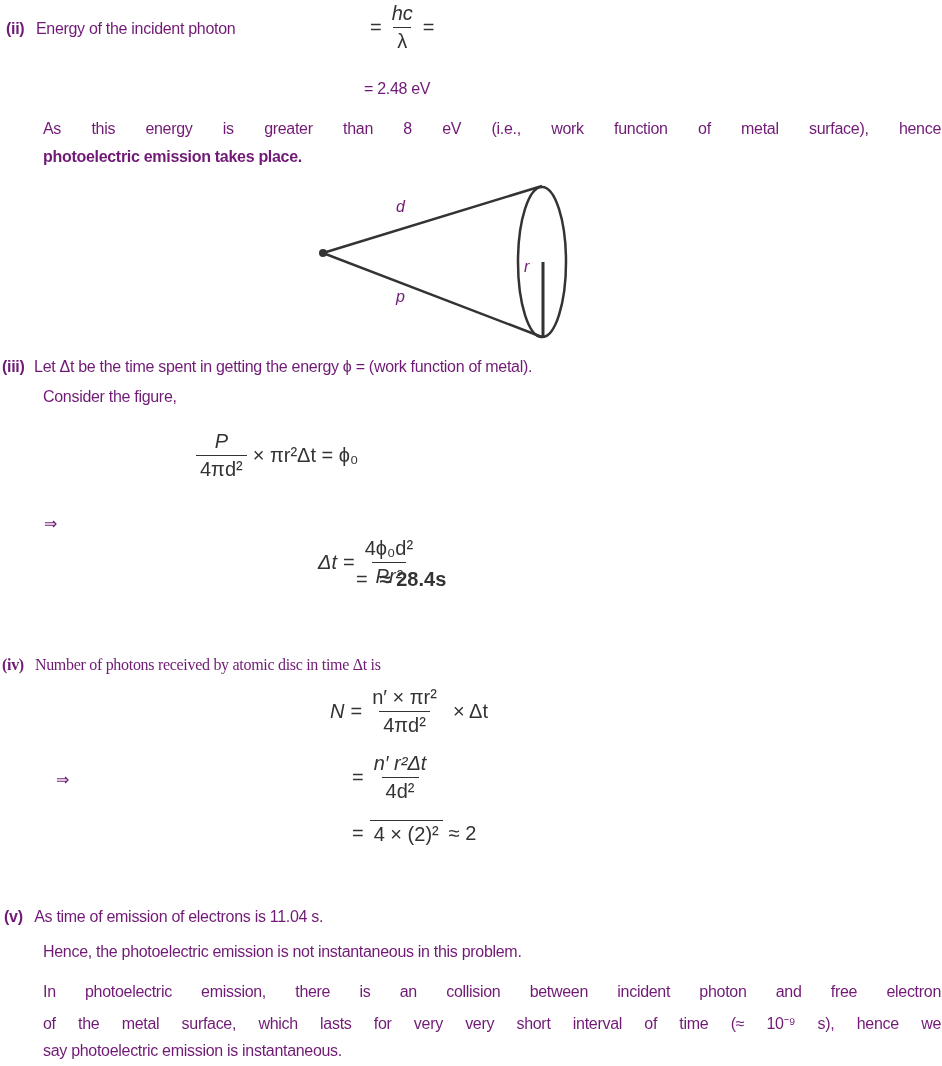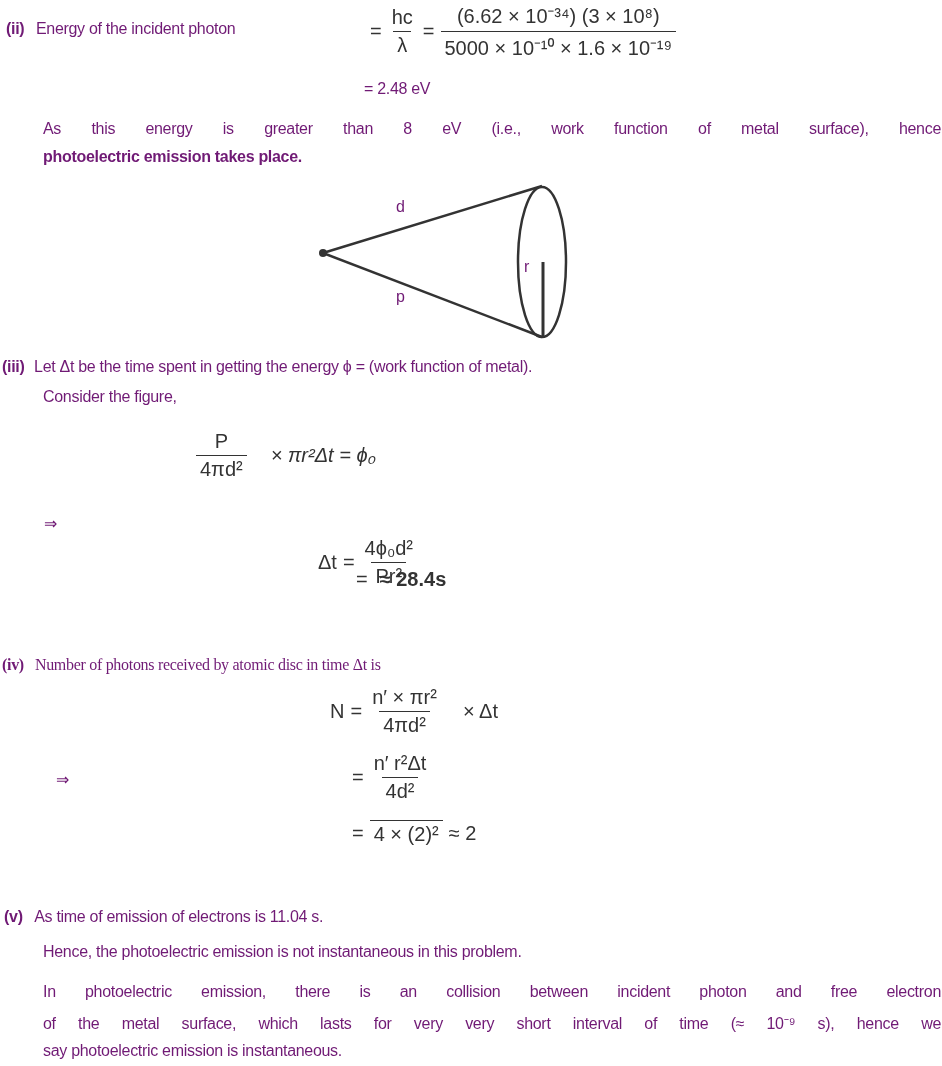--- a/index.html
+++ b/index.html
@@ -1,21 +1,21 @@
 <!DOCTYPE html>
 <html><head>
 <meta charset="utf-8">
 <style>
   html, body { margin:0; padding:0; background:#ffffff; }
   body { width:942px; height:1066px; position:relative; overflow:hidden;
          font-family:"Liberation Sans", sans-serif; color:#333; font-size:20px; }
   .abs { position:absolute; white-space:nowrap; }
   .lbl { font-weight:bold; color:#222; }
   .txt { font-size:16px; letter-spacing:-0.3px; color:#701a75; }
-  .it { }
+  .it { font-style:italic; }
   .frac { display:inline-flex; flex-direction:column; align-items:center; vertical-align:middle; }
   .frac .num { padding:0 4px 2px 4px; }
   .frac .den { border-top:1.3px solid #333; padding:2px 4px 0 4px; }
   .math { font-size:20px; color:#333; display:flex; align-items:center; }
   .eq { margin:0 6px; }
   .justify { text-align:justify; text-align-last:justify; }
 </style>
 </head>
 <body>
 
@@ -23,24 +23,20 @@
   <span class="lbl txt">(ii)</span>
   <span class="txt" style="margin-left:6px;">Energy of the incident photon</span>
 </div>
 <div class="abs math" style="left:364px; top:2px;">
   <span class="eq">=</span>
   <span class="frac">
     <span class="num it">hc</span>
     <span class="den">λ</span>
   </span>
   <span class="eq">=</span>
-  <span class="frac">
-    <span class="num">(6.62 × 10⁻³⁴) (3 × 10⁸)</span>
-    <span class="den">5000 × 10⁻¹⁰ × 1.6 × 10⁻¹⁹</span>
-  </span>
 </div>
 <div class="abs txt" style="left:364px; top:80px;">= 2.48 eV</div>
 <div class="abs txt justify" style="left:43px; top:120px; width:898px;">As this energy is greater than 8 eV (i.e., work function of metal surface), hence</div>
 <div class="abs txt" style="left:43px; top:148px;font-weight:bold;">photoelectric emission takes place.</div>
 
 <svg class="abs" style="left:300px; top:180px;" width="290" height="165">
   <line x1="23" y1="73" x2="242" y2="6" stroke="#333" stroke-width="2.5"></line>
   <line x1="23" y1="73" x2="242" y2="157" stroke="#333" stroke-width="2.5"></line>
   <ellipse cx="242" cy="82" rx="24" ry="75" fill="none" stroke="#333" stroke-width="2.5"></ellipse>
   <line x1="243" y1="82" x2="243" y2="157" stroke="#333" stroke-width="3"></line>
@@ -54,21 +50,21 @@
   <span class="lbl txt">(iii)</span>
   <span class="txt" style="margin-left:4px;">Let Δt be the time spent in getting the energy ϕ = (work function of metal).</span>
 </div>
 <div class="abs txt" style="left:43px; top:388px;">Consider the figure,</div>
 
 <div class="abs math" style="left:196px; top:430px;">
   <span class="frac">
     <span class="num it">P</span>
     <span class="den">4πd²</span>
   </span>
-  <span style="margin-left:24px;font-style:italic;">× πr²Δt = ϕ₀</span>
+  <span style="margin-left:6px;">× πr²Δt = ϕ₀</span>
 </div>
 
 <div class="abs txt" style="left:44px; top:514px;">⇒</div>
 <div class="abs math" style="left:318px; top:496px;margin-top:41px;">
   <span class="it">Δt</span>
   <span class="eq">=</span>
   <span class="frac">
     <span class="num">4ϕ₀d²</span>
     <span class="den it">Pr²</span>
   </span>
@@ -82,21 +78,21 @@
   <span class="lbl txt">(iv)</span>
   <span class="txt" style="margin-left:6px;">Number of photons received by atomic disc in time Δt is</span>
 </div>
 <div class="abs math" style="left:330px; top:686px;">
   <span class="it">N</span>
   <span class="eq">=</span>
   <span class="frac">
     <span class="num">n′ × πr²</span>
     <span class="den">4πd²</span>
   </span>
-  <span style="margin-left:22px;text-align:center;">× Δt</span>
+  <span style="margin-left:12px;text-align:center;">× Δt</span>
 </div>
 <div class="abs txt" style="left:56px; top:770px;">⇒</div>
 <div class="abs math" style="left:346px; top:752px;">
   <span class="eq">=</span>
   <span class="frac">
     <span class="num it">n′ r²Δt</span>
     <span class="den">4d²</span>
   </span>
 </div>
 <div class="abs math" style="left:346px; top:820px;">

